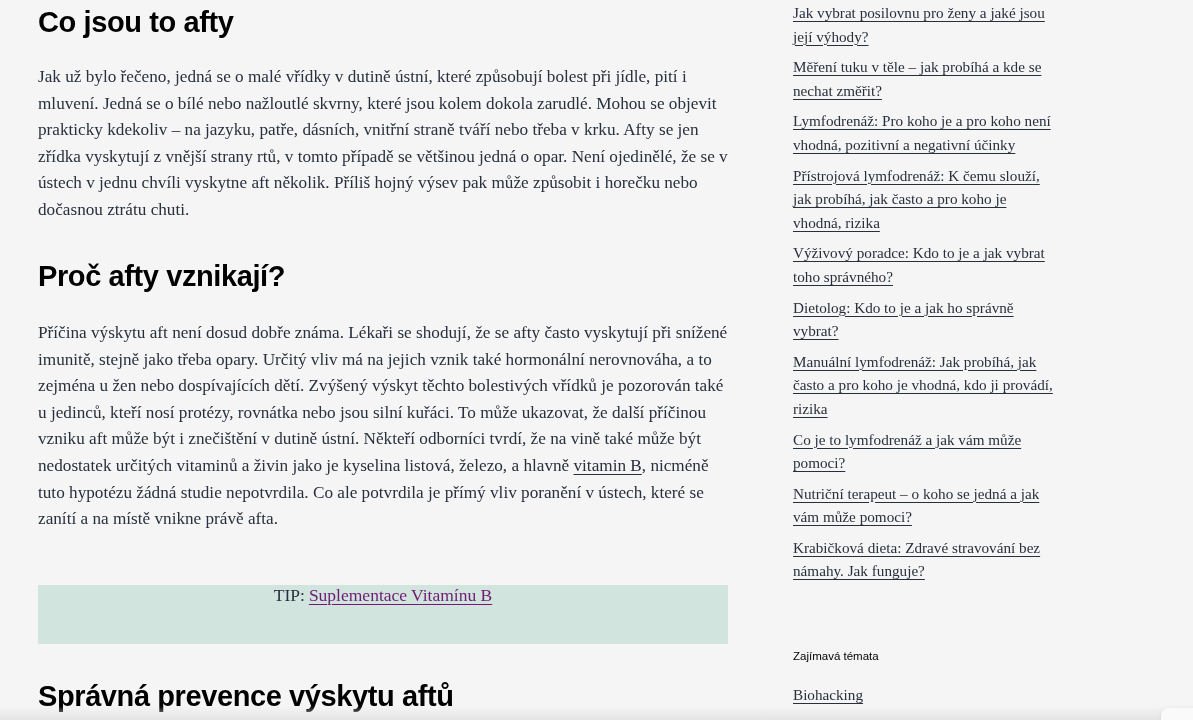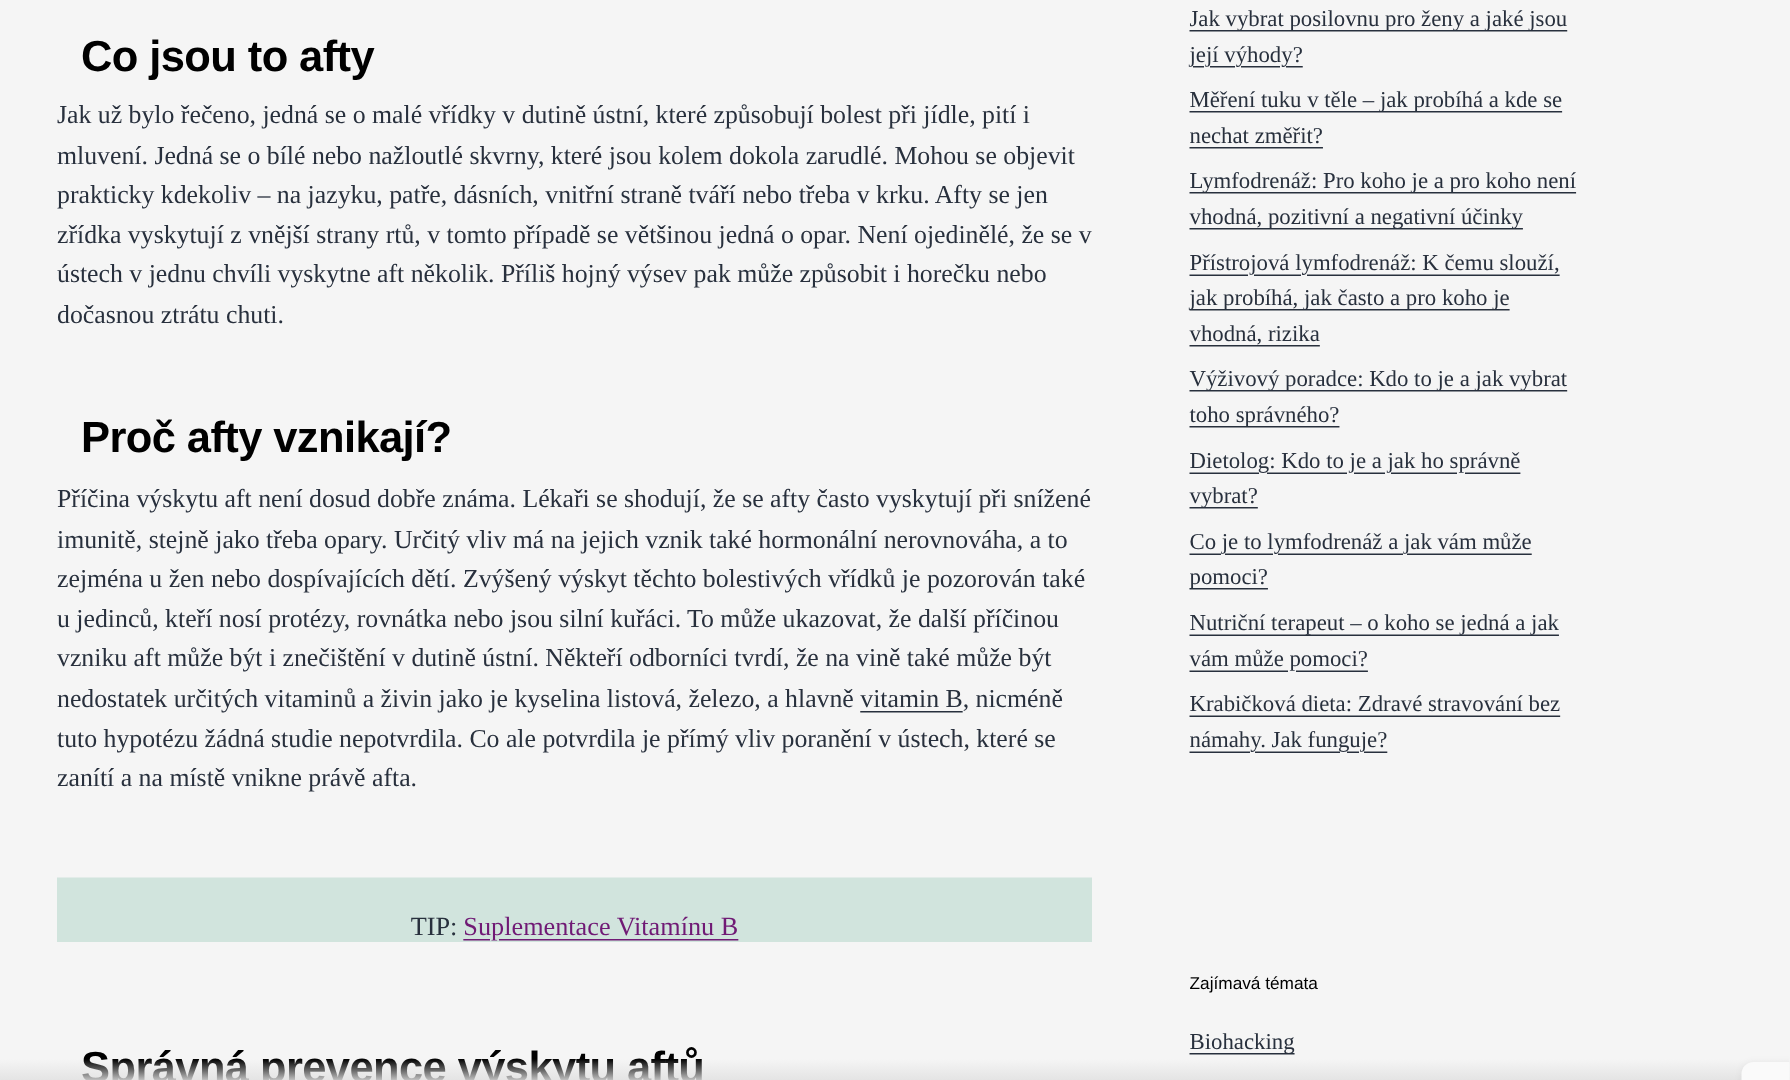--- a/index.html
+++ b/index.html
@@ -19,21 +19,21 @@
       left: 38px;
       top: 0;
       width: 690px;
     }
     .h2 {
       font-family: "Liberation Sans", sans-serif;
       font-weight: 700;
       font-size: 29px;
       letter-spacing: -0.4px;
       color: #000;
-      margin: 16px;
+      margin: 0;
       position: absolute;
       left: 0;
       white-space: nowrap;
     }
     .para {
       font-family: "Liberation Serif", serif;
       font-size: 17.2px;
       line-height: 26.6px;
       color: #28303d;
       margin: 0;
@@ -45,24 +45,24 @@
       color: #28303d;
       text-decoration: underline;
       text-decoration-thickness: 1px;
       text-underline-offset: 3px;
     }
     .tip-box {
       position: absolute;
       left: 0;
       top: 585px;
       width: 690px;
-      height: 43px;
+      height: 59px;
       background: #d1e4dd;
       display: flex;
-      align-items: flex-end;
+      align-items: flex-start;
       justify-content: center;
       font-family: "Liberation Serif", serif;
       font-size: 17.5px;
       color: #28303d;
     }
     .tip-box a {
       color: #701a75;
       text-decoration: underline;
       text-decoration-thickness: 1px;
       text-underline-offset: 3px;
@@ -165,20 +165,21 @@
 </div>
 
 <aside class="sidebar">
   <ul class="side-list">
     <li><a href="#">Jak vybrat posilovnu pro ženy a jaké jsou její výhody?</a></li>
     <li><a href="#">Měření tuku v těle – jak probíhá a kde se nechat změřit?</a></li>
     <li><a href="#">Lymfodrenáž: Pro koho je a pro koho není vhodná, pozitivní a negativní účinky</a></li>
     <li><a href="#">Přístrojová lymfodrenáž: K čemu slouží, jak probíhá, jak často a pro koho je vhodná, rizika</a></li>
     <li><a href="#">Výživový poradce: Kdo to je a jak vybrat toho správného?</a></li>
     <li><a href="#">Dietolog: Kdo to je a jak ho správně vybrat?</a></li>
+    <li><a href="#">Manuální lymfodrenáž: Jak probíhá, jak často a pro koho je vhodná, kdo ji provádí, rizika</a></li>
     <li><a href="#">Co je to lymfodrenáž a jak vám může pomoci?</a></li>
     <li><a href="#">Nutriční terapeut – o koho se jedná a jak vám může pomoci?</a></li>
     <li><a href="#">Krabičková dieta: Zdravé stravování bez námahy. Jak funguje?</a></li>
   </ul>
 
   <h3 class="widget-title">Zajímavá témata</h3>
 
   <ul class="topic-list">
     <li><a href="#">Biohacking</a></li>
     <li><a href="#">Doplňky stravy</a></li>

